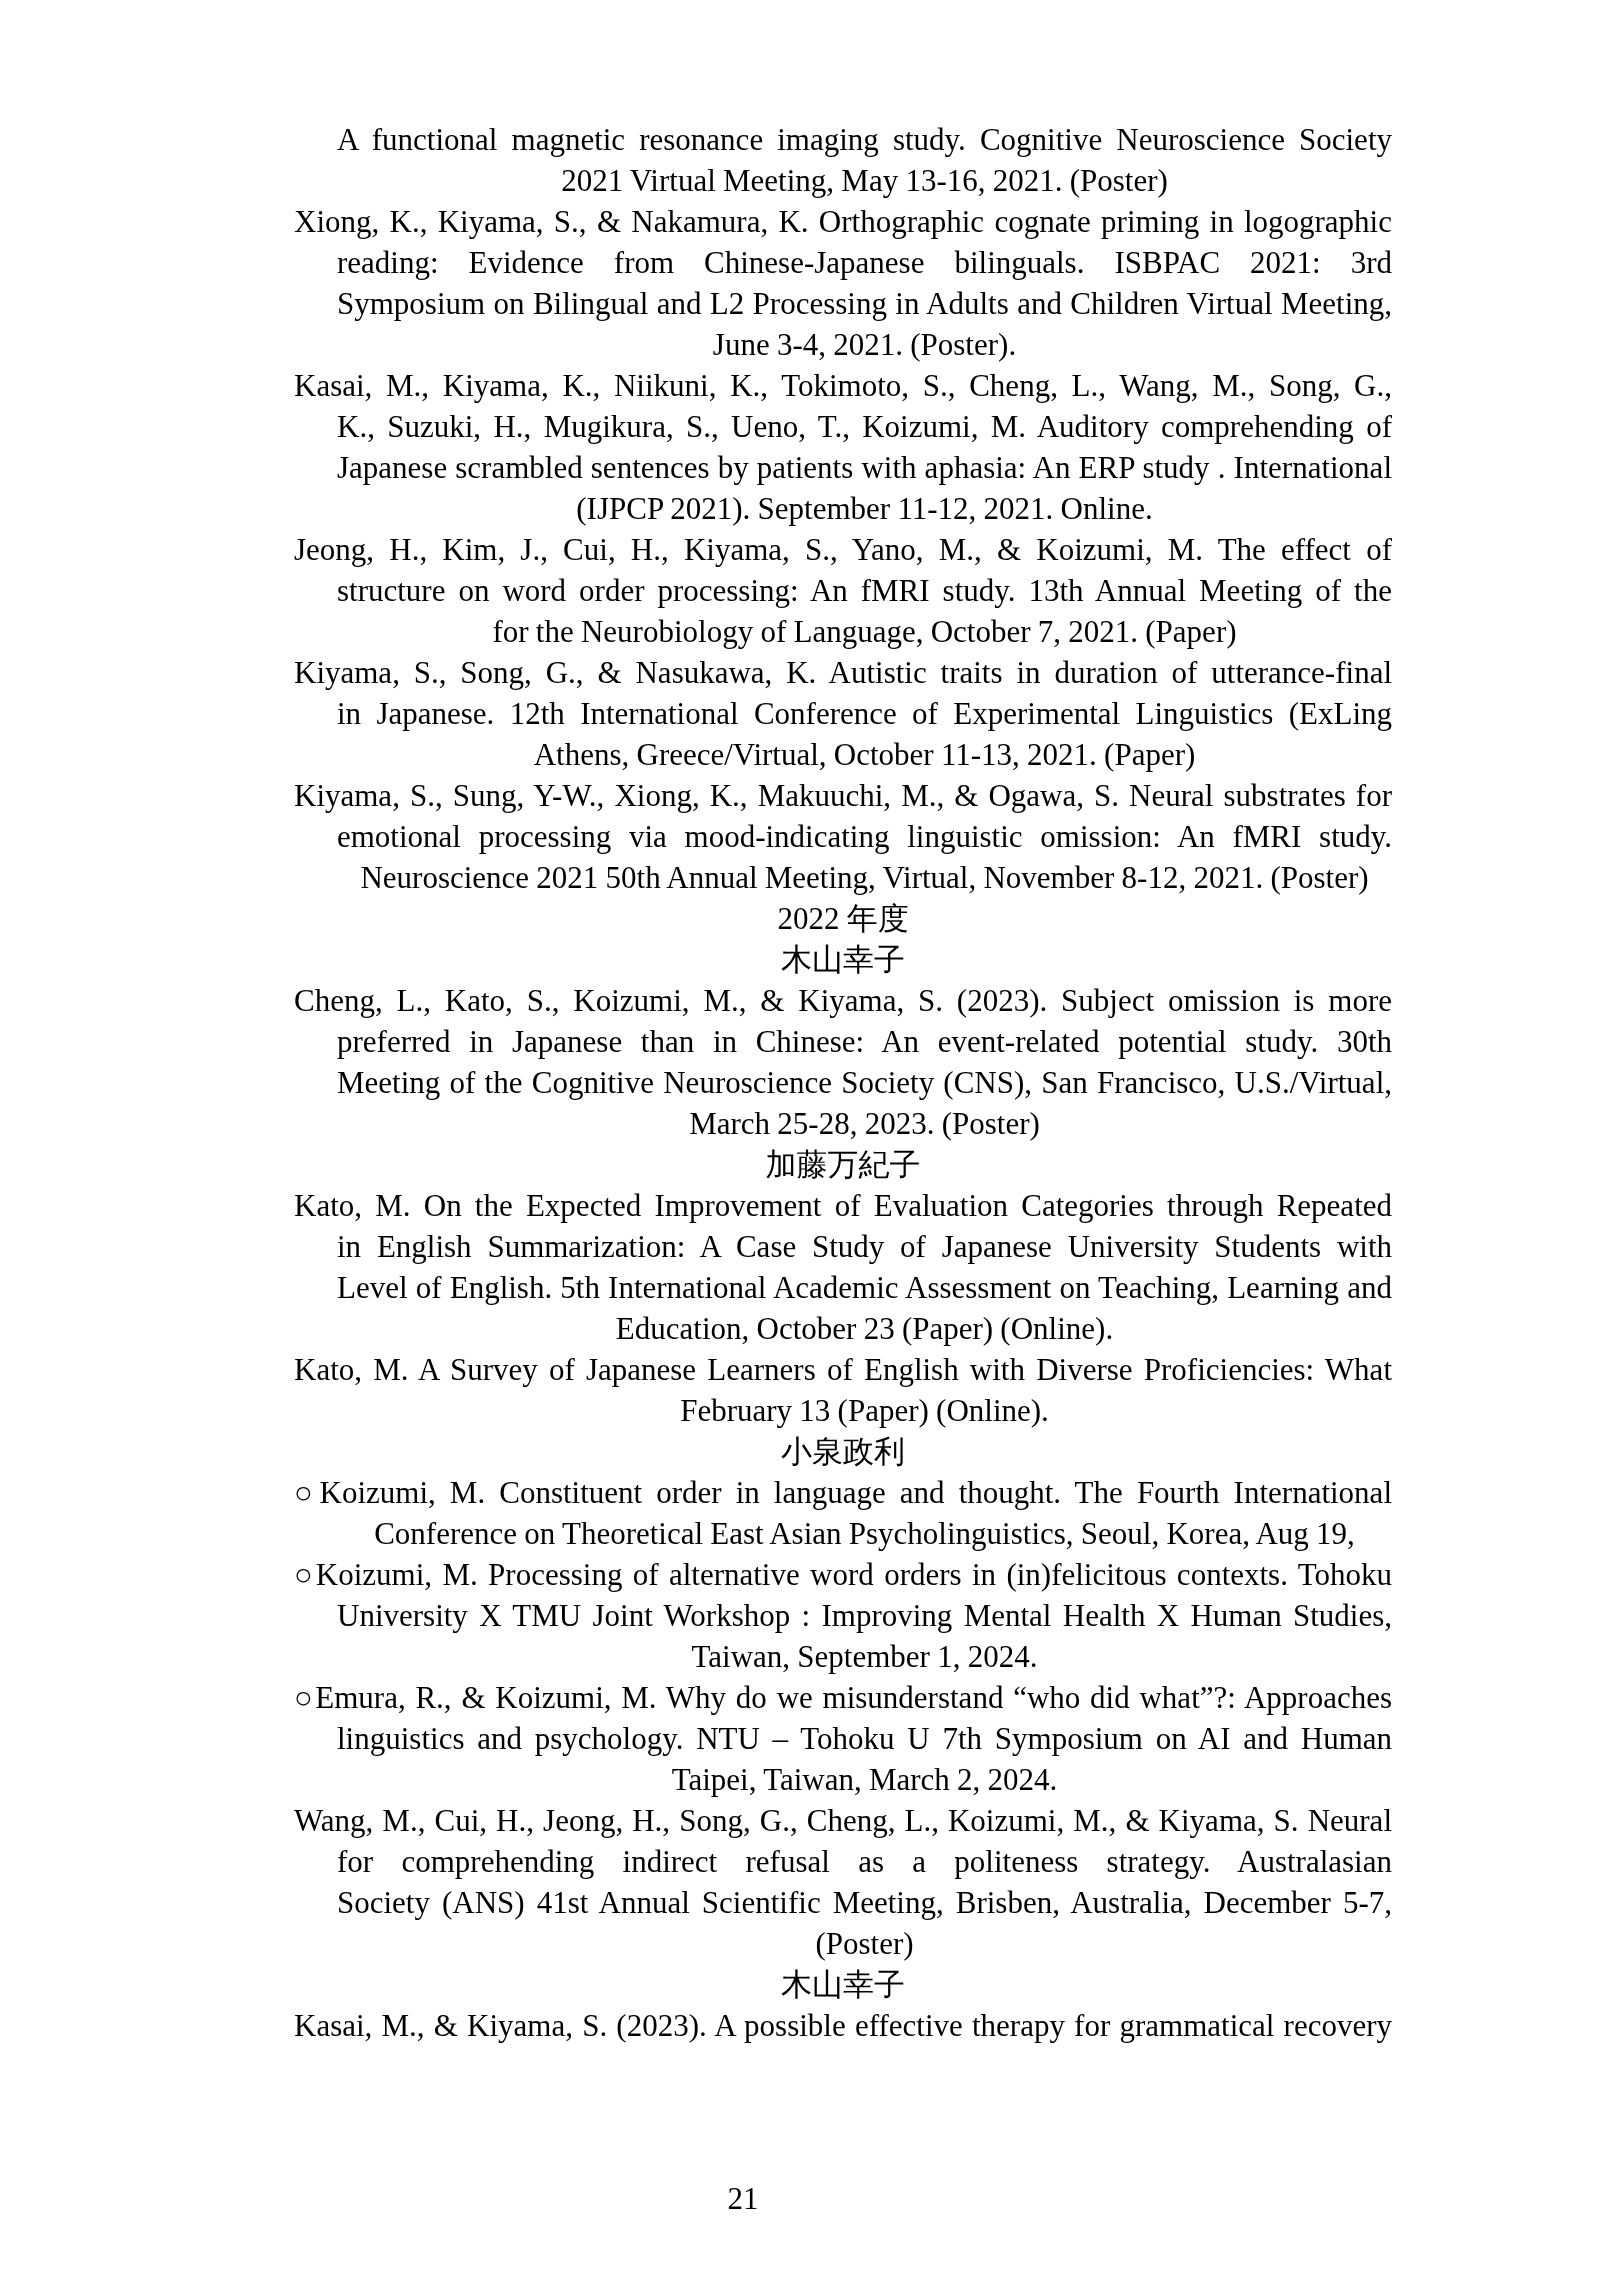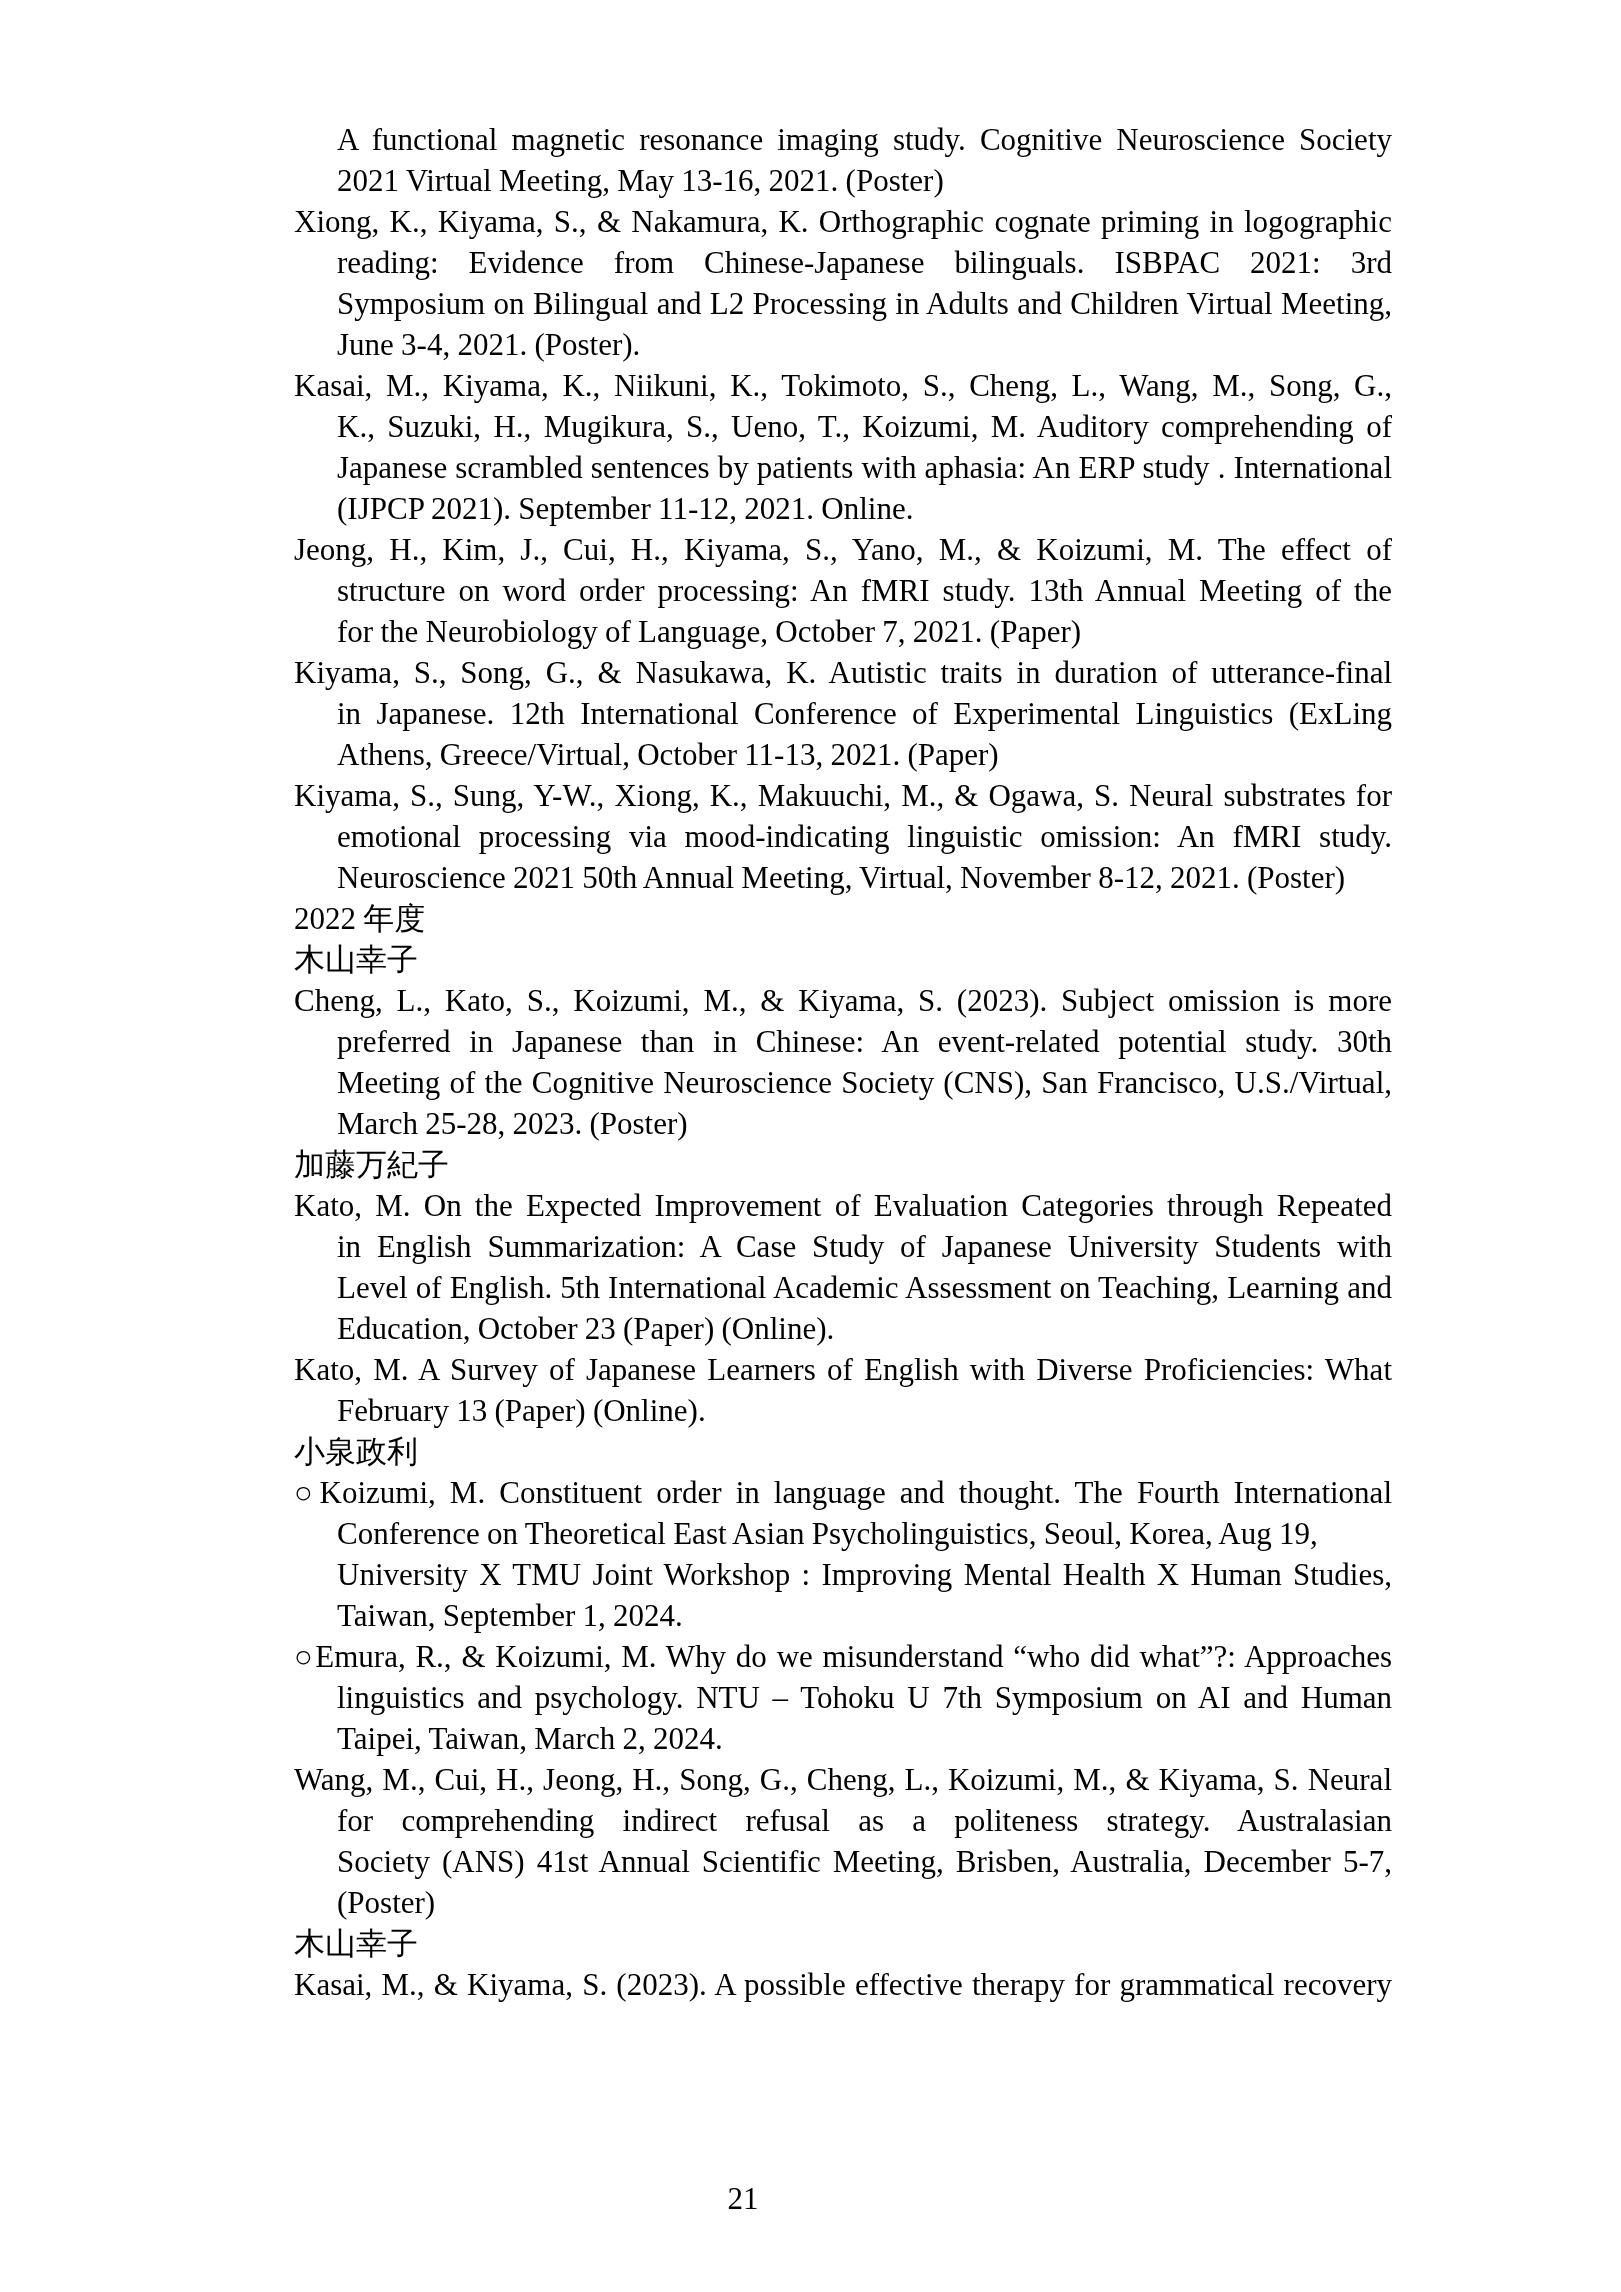--- a/index.html
+++ b/index.html
@@ -21,21 +21,21 @@
     position: absolute;
     left: 294px;
     top: 119px;
     width: 1098px;
   }
   .line {
     height: 41px;
     line-height: 41px;
     overflow: hidden;
     word-spacing: -0.5px;
-    text-align: left;
+    text-align: center;
   }
   .line.j {
     text-align: justify;
     text-align-last: justify;
   }
   .line.indent {
     padding-left: 43px;
   }
   .block { margin: 0; }
   .footer {
@@ -110,20 +110,21 @@
         <div class="line indent">February 13 (Paper) (Online).</div>
       </div>
       <div class="block">
         <div class="line">小泉政利</div>
       </div>
       <div class="block">
         <div class="line j">○Koizumi, M. Constituent order in language and thought. The Fourth International</div>
         <div class="line indent">Conference on Theoretical East Asian Psycholinguistics, Seoul, Korea, Aug 19, 2023,</div>
       </div>
       <div class="block">
+        <div class="line j">○Koizumi, M. Processing of alternative word orders in (in)felicitous contexts. Tohoku</div>
         <div class="line j indent">University X TMU Joint Workshop : Improving Mental Health X Human Studies, Taipei,</div>
         <div class="line indent">Taiwan, September 1, 2024.</div>
       </div>
       <div class="block">
         <div class="line j">○Emura, R., &amp; Koizumi, M. Why do we misunderstand “who did what”?: Approaches from</div>
         <div class="line j indent">linguistics and psychology. NTU – Tohoku U 7th Symposium on AI and Human Studies,</div>
         <div class="line indent">Taipei, Taiwan, March 2, 2024.</div>
       </div>
       <div class="block">
         <div class="line j">Wang, M., Cui, H., Jeong, H., Song, G., Cheng, L., Koizumi, M., &amp; Kiyama, S. Neural basis</div>

